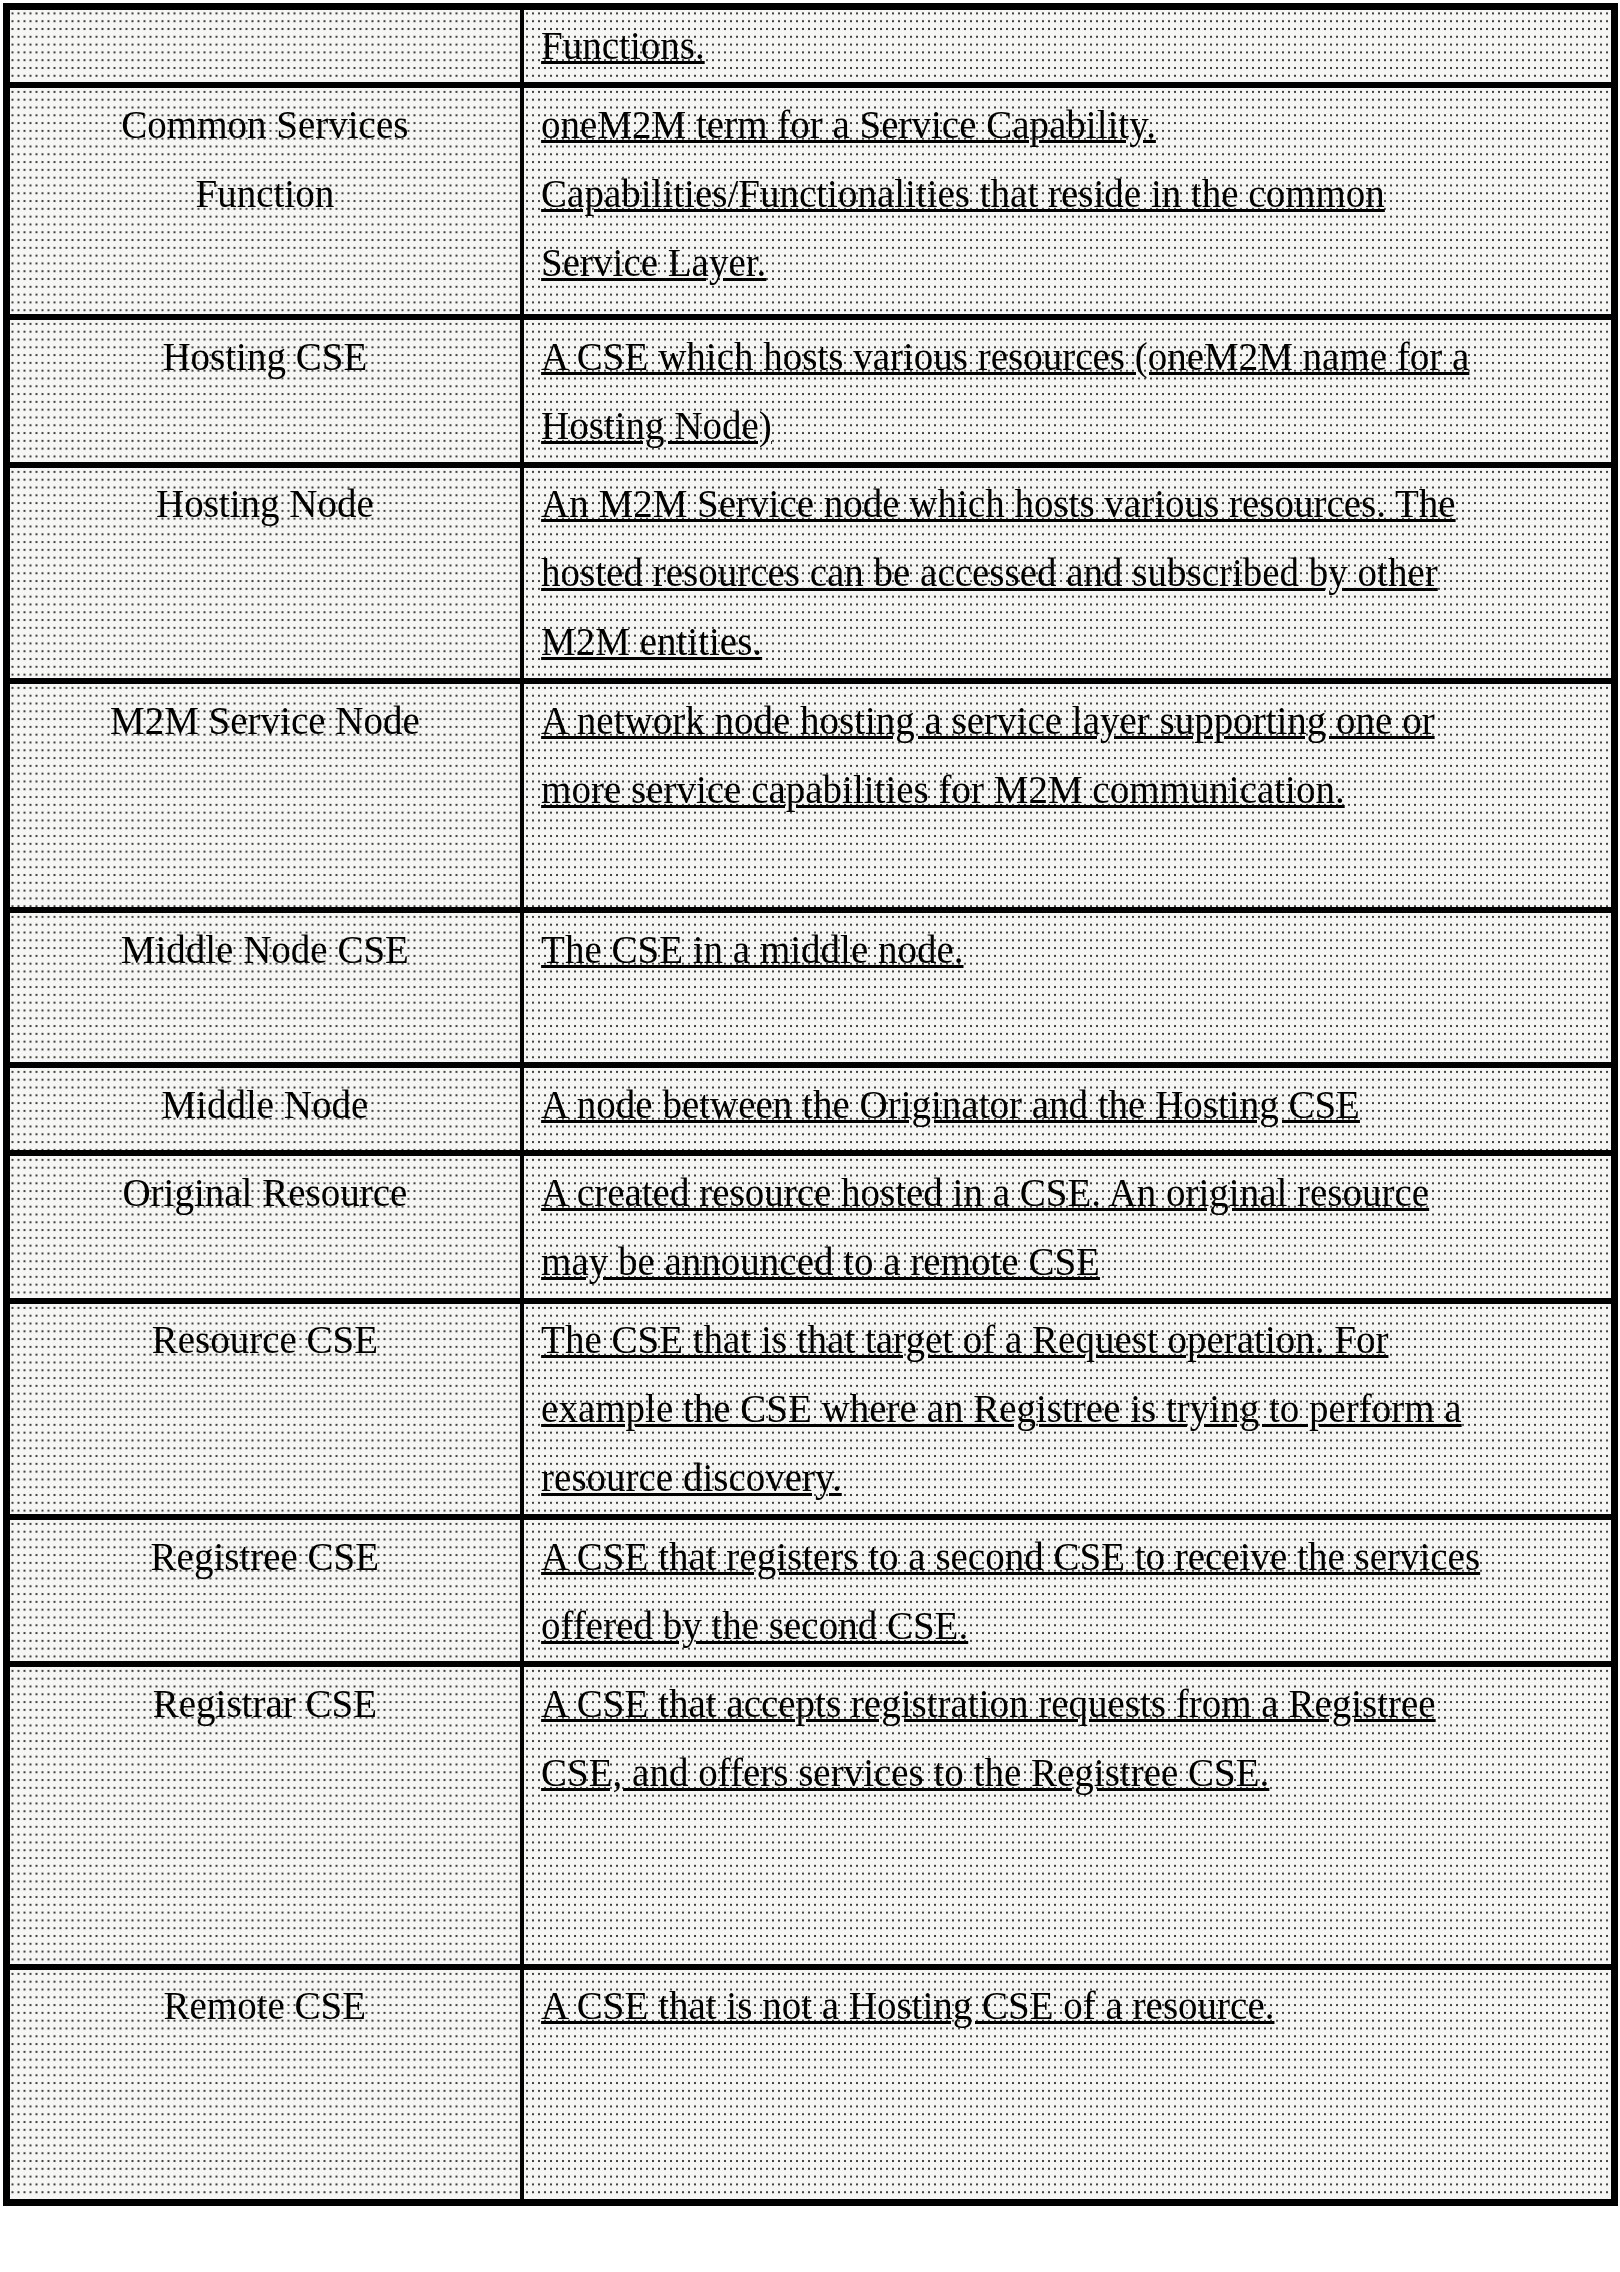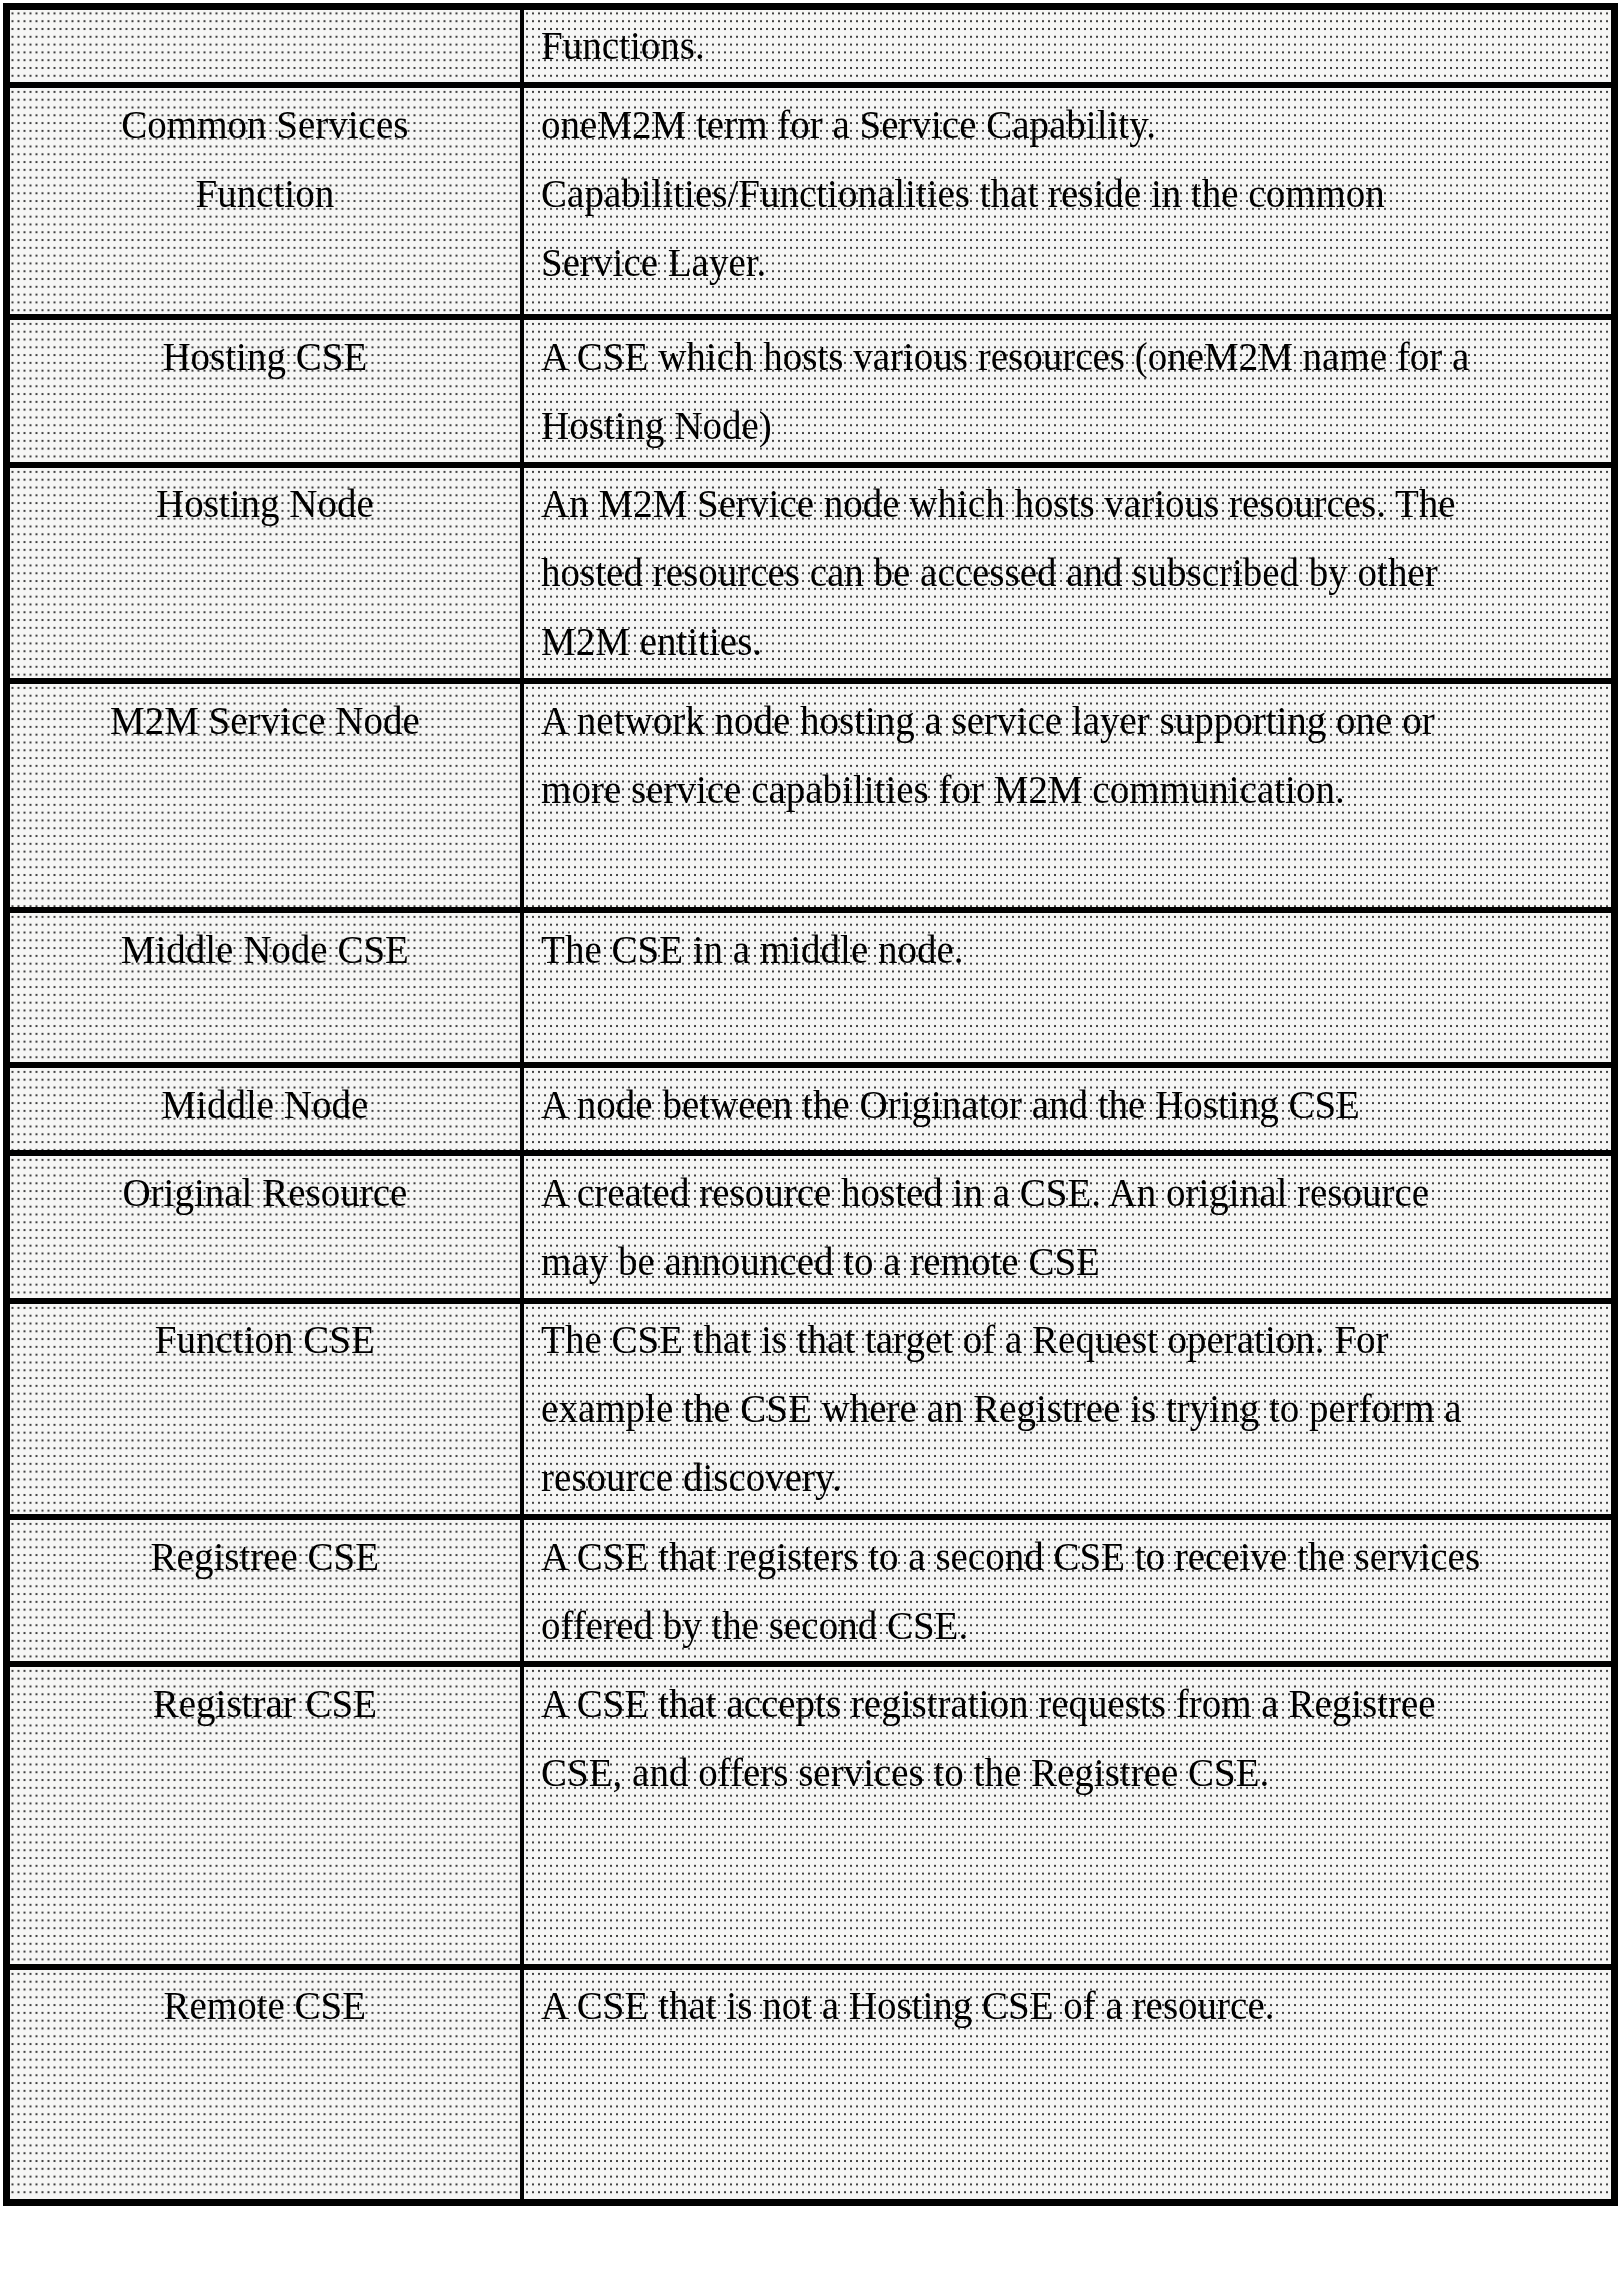--- a/index.html
+++ b/index.html
@@ -38,20 +38,21 @@
   td.term-cell {
     text-align: center;
     border-right: 4.3px solid #000000;
     padding-left: 47px;
     padding-right: 47px;
   }
   td.definition-cell {
     text-align: left;
     padding-left: 17px;
     padding-right: 4.3px;
+    text-decoration: underline;
   }
   
   tr:nth-child(1)  td { height: 69px;  }
   tr:nth-child(2)  td { height: 223px; }
   tr:nth-child(3)  td { height: 137px; }
   tr:nth-child(4)  td { height: 146px; }
   tr:nth-child(5)  td { height: 220px; }
   tr:nth-child(6)  td { height: 145px; }
   tr:nth-child(7)  td { height: 79px;  }
   tr:nth-child(8)  td { height: 78px;  }
@@ -107,21 +108,21 @@
       <tr>
         <td class="term-cell">Middle Node</td>
         <td class="definition-cell">A node between the Originator and the Hosting CSE</td>
       </tr>
       <tr>
         <td class="term-cell">Original Resource</td>
         <td class="definition-cell">A created resource hosted in a CSE. An original resource
 may be announced to a remote CSE</td>
       </tr>
       <tr>
-        <td class="term-cell">Function CSE</td>
+        <td class="term-cell">Resource CSE</td>
         <td class="definition-cell">The CSE that is that target of a Request operation. For
 example the CSE where an Registree is trying to perform a
 resource discovery.</td>
       </tr>
       <tr>
         <td class="term-cell">Registree CSE</td>
         <td class="definition-cell">A CSE that registers to a second CSE to receive the services
 offered by the second CSE.</td>
       </tr>
       <tr>

